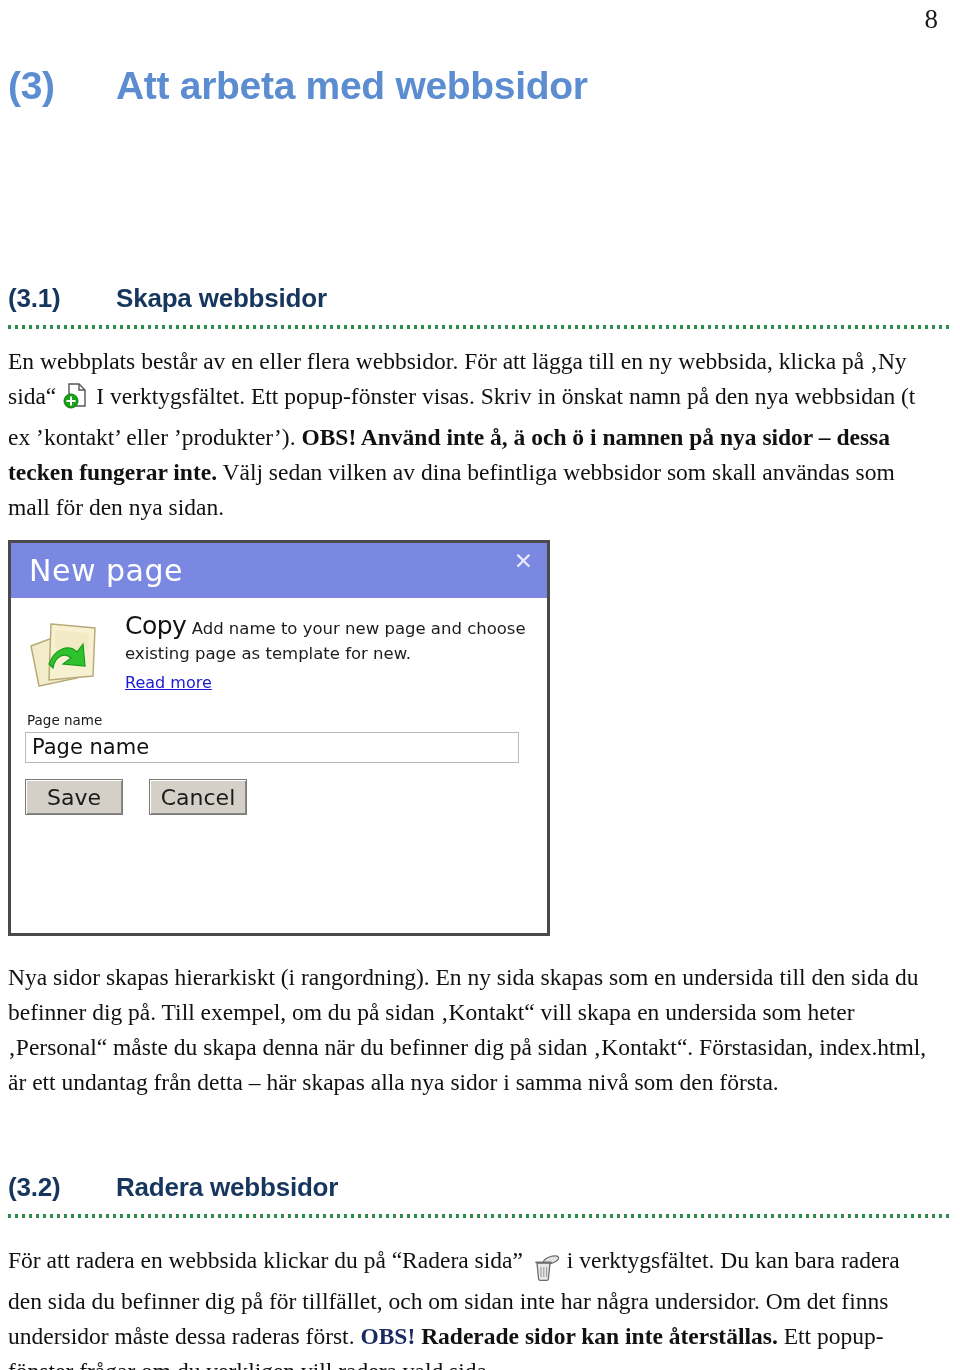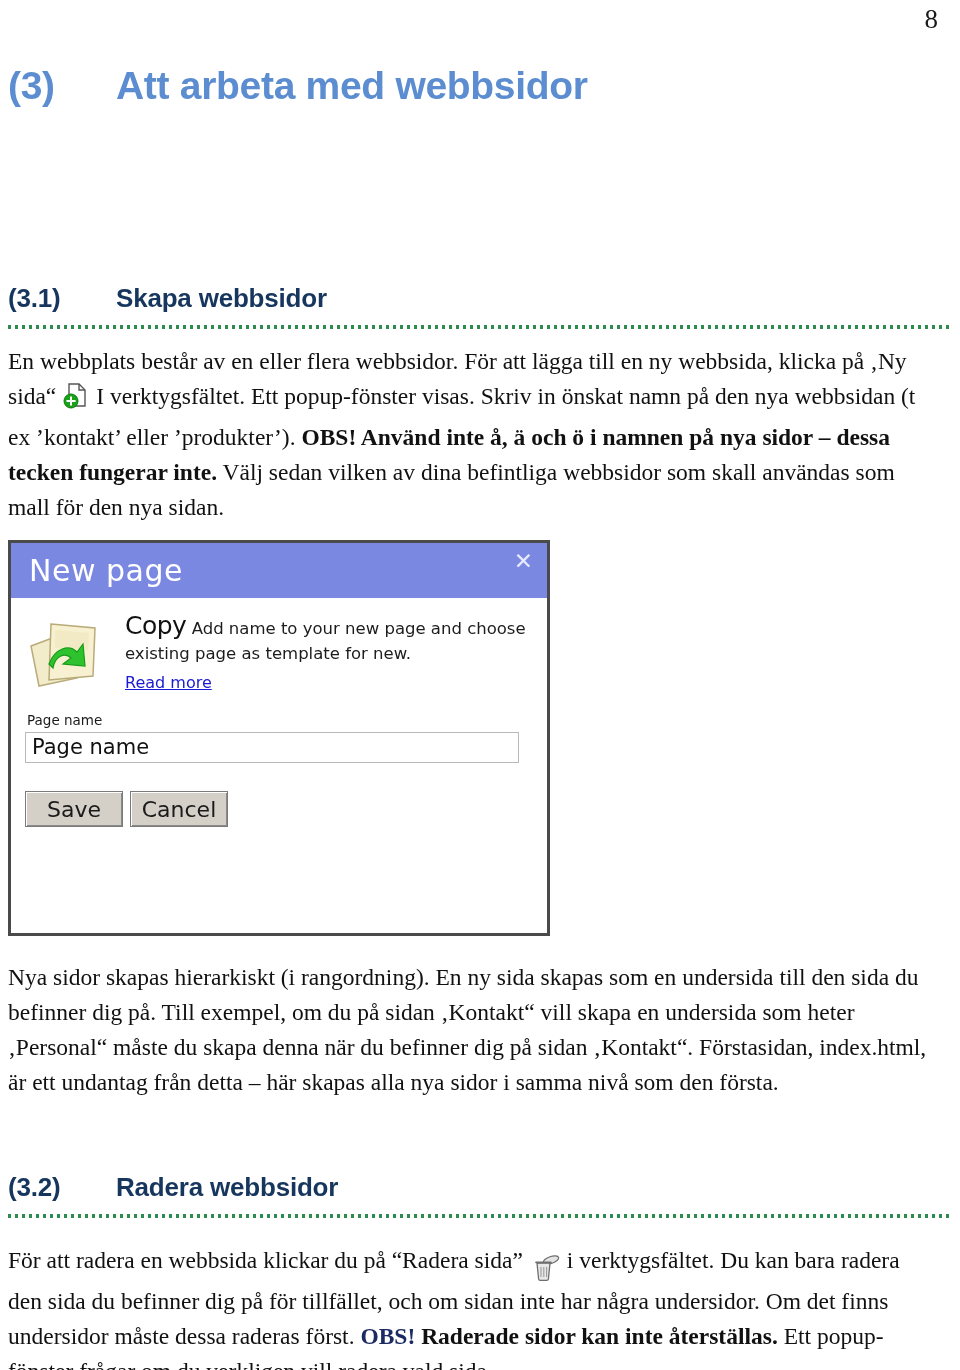--- a/index.html
+++ b/index.html
@@ -235,23 +235,23 @@
     height: 28px;
     background: #93a06a;
     border: 1px solid #ffffff;
     box-sizing: border-box;
     display: flex;
     align-items: center;
     justify-content: center;
     cursor: pointer;
   }
   .btn-row {
-    margin-top: 28px;
-    display: flex;
-    gap: 7px;
+    margin-top: 16px;
+    display: flex;
+    gap: 26px;
   }
   .win-btn {
     min-width: 98px;
     height: 36px;
     background: #d4d0c8;
     border: 1px solid #7a7a7a;
     box-shadow: inset 1px 1px 0 #ffffff, inset -1px -1px 0 #8a8a8a;
     font-family: "DejaVu Sans", "Liberation Sans", sans-serif;
     font-size: 22px;
     color: #1a1a1a;

